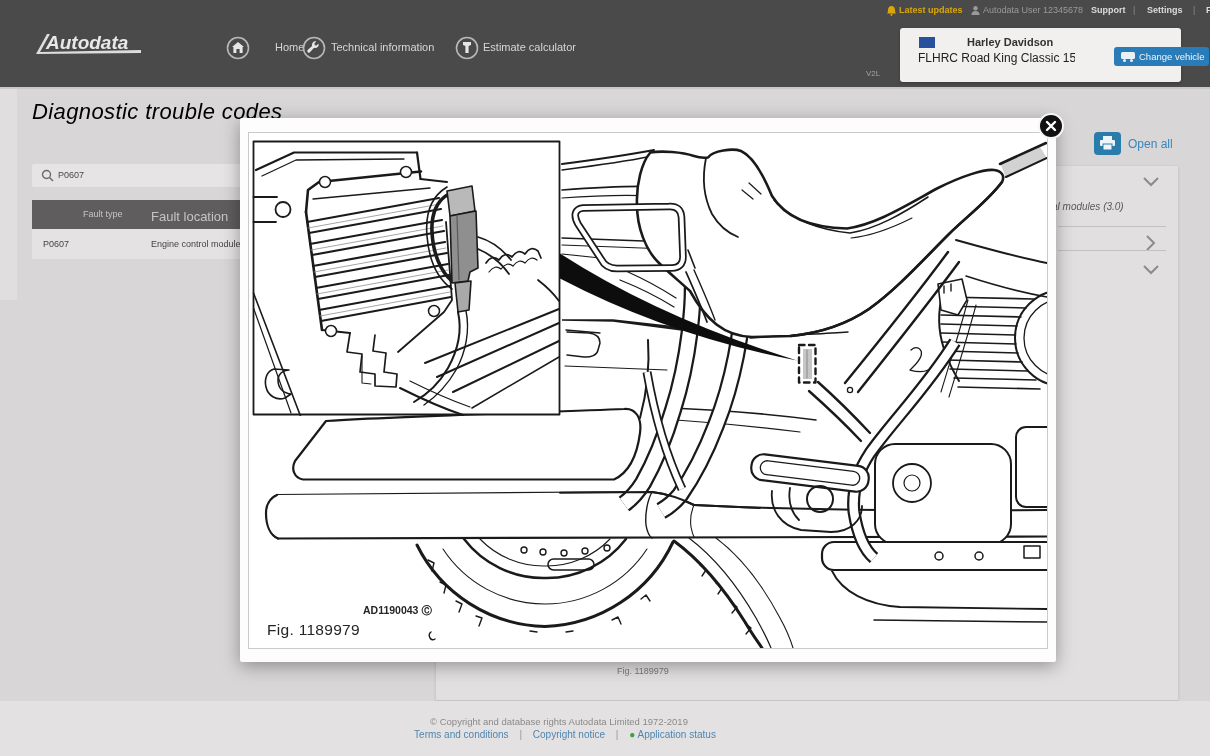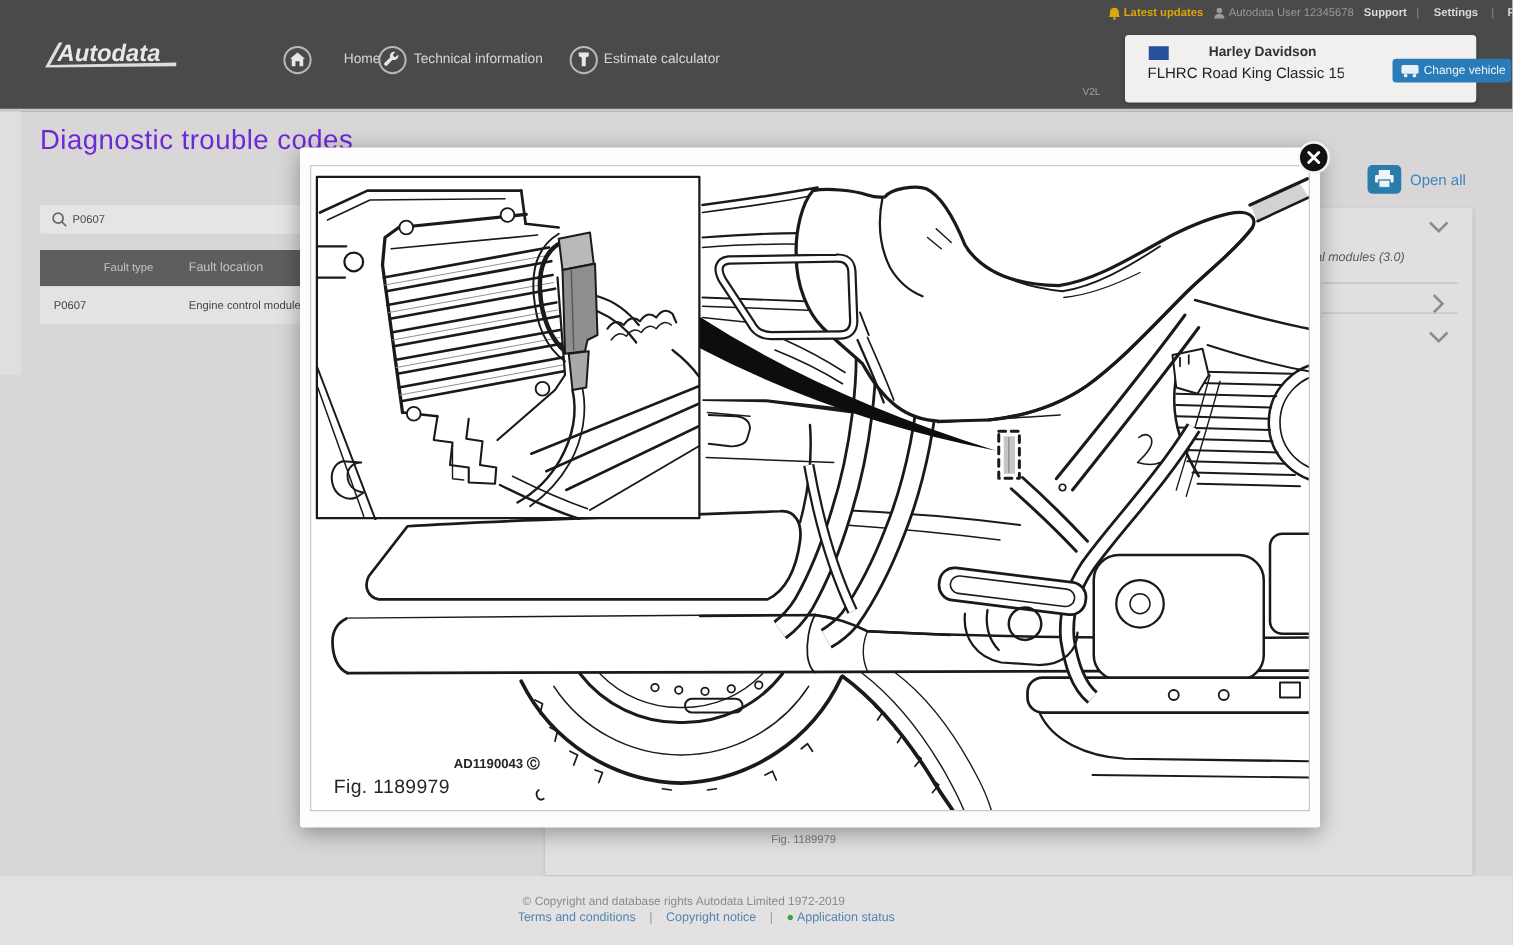--- a/index.html
+++ b/index.html
@@ -70,33 +70,33 @@
   <svg width="14" height="11" style="position:absolute;left:7px;top:4px;" viewBox="0 0 14 11">
     <rect x="0" y="1" width="14" height="7" rx="1.5" fill="#e8f0f6"></rect>
     <circle cx="3.5" cy="9.5" r="1.5" fill="#e8f0f6"></circle>
     <circle cx="10.5" cy="9.5" r="1.5" fill="#e8f0f6"></circle>
   </svg>
   <span style="position:absolute;left:25px;top:4px;font-size:9.5px;color:#eef4f8;">Change vehicle</span>
 </div>
 
 <div class="abs" style="left:0;top:89px;width:17px;height:211px;background:#e0dede;"></div>
 
-<div class="abs" style="left:32px;top:99px;font-size:22px;letter-spacing:0.4px;color:#6d28d9;">Diagnostic trouble codes</div>
+<div class="abs" style="left:32px;top:99px;font-size:22px;letter-spacing:0.4px;color:#000000;font-style:italic;">Diagnostic trouble codes</div>
 
 <div class="abs" style="left:32px;top:164px;width:990px;height:23px;background:#e6e4e4;border-radius:2px;">
   <svg width="13" height="13" style="position:absolute;left:9px;top:5px;" viewBox="0 0 13 13">
     <circle cx="5.5" cy="5.5" r="4" fill="none" stroke="#6b6969" stroke-width="1.4"></circle>
     <path d="M8.5 8.5 L12 12" stroke="#6b6969" stroke-width="1.4"></path>
   </svg>
   <span style="position:absolute;left:26px;top:6px;font-size:9px;color:#4a4848;">P0607</span>
 </div>
 
 <div class="abs" style="left:32px;top:200px;width:990px;height:29px;background:#5f5d5d;">
   <span style="position:absolute;left:11px;top:9px;font-size:9px;color:#c6c4c4;padding-left:40px;">Fault type</span>
-  <span style="position:absolute;left:119px;top:9px;font-size:10px;color:#c6c4c4;">Fault location</span>
+  <span style="position:absolute;left:119px;top:9px;font-size:13px;color:#c6c4c4;">Fault location</span>
 </div>
 <div class="abs" style="left:32px;top:229px;width:990px;height:30px;background:#e4e2e2;">
   <span style="position:absolute;left:11px;top:10px;font-size:9px;color:#454343;">P0607</span>
   <span style="position:absolute;left:119px;top:10px;font-size:9px;color:#454343;">Engine control module ...</span>
 </div>
 
 <div class="abs" style="left:436px;top:166px;width:742px;height:534px;background:#e1dfdf;box-shadow:0 1px 3px rgba(0,0,0,0.15);"></div>
 
 <div class="abs" style="left:1094px;top:132px;width:27px;height:23px;background:#2a7cab;border-radius:4px;">
   <svg width="15" height="14" style="position:absolute;left:6px;top:4px;" viewBox="0 0 15 14">
@@ -113,21 +113,21 @@
   <path d="M8 92 L15 99 L22 92" fill="none" stroke="#8d8b8b" stroke-width="2"></path>
 </svg>
 <div class="abs" style="left:1052px;top:201px;font-size:10px;font-style:italic;color:#5a5858;">al modules (3.0)</div>
 <div class="abs" style="left:1058px;top:226px;width:108px;height:1px;background:#c2c0c0;"></div>
 <div class="abs" style="left:1058px;top:250px;width:108px;height:1px;background:#c2c0c0;"></div>
 
 <div class="abs" style="left:617px;top:666px;font-size:9px;color:#7a7878;">Fig. 1189979</div>
 <div class="abs" style="left:436px;top:700px;width:742px;height:1px;background:#c6c4c4;"></div>
 
 <div class="abs" style="left:0;top:701px;width:1210px;height:55px;background:#e3e1e1;"></div>
-<div class="abs" style="left:0;top:716px;width:1094px;text-align:center;font-size:9.5px;color:#8b8989;">© Copyright and database rights Autodata Limited 1972-2019</div>
+<div class="abs" style="left:12px;top:716px;width:1094px;text-align:center;font-size:9.5px;color:#8b8989;">© Copyright and database rights Autodata Limited 1972-2019</div>
 <div class="abs" style="left:0;top:729px;width:1130px;text-align:center;font-size:10px;color:#4f86b2;">
   <span>Terms and conditions</span>
   <span style="color:#9a9898;padding:0 8px;">|</span>
   <span>Copyright notice</span>
   <span style="color:#9a9898;padding:0 8px;">|</span>
   <span style="color:#3aa33a;">●</span>
   <span>Application status</span>
 </div>
 
 <div class="abs" style="left:240px;top:118px;width:816px;height:544px;background:#fdfdfd;border-radius:2px;box-shadow:0 4px 18px rgba(0,0,0,0.35);"></div>

